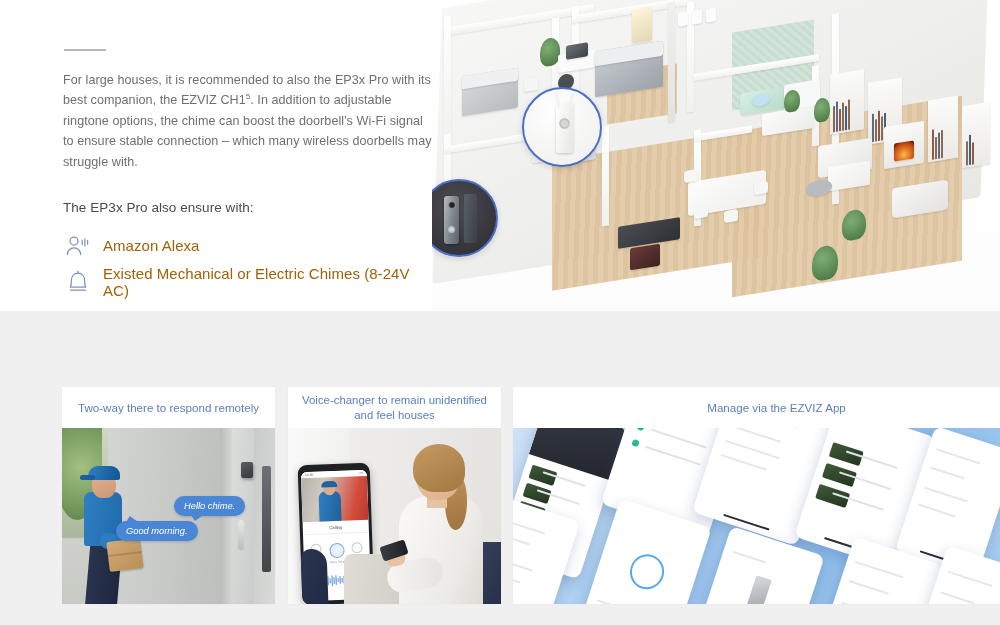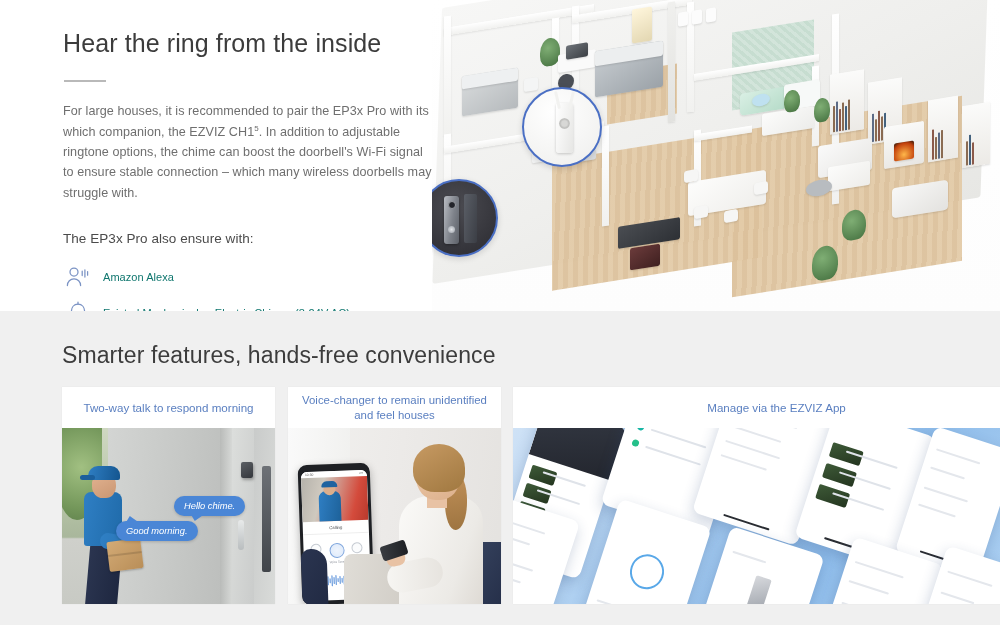--- a/index.html
+++ b/index.html
@@ -43,21 +43,21 @@
   .chime-row {
     display: flex; align-items: center;
     height: 34px; margin-bottom: 2px;
   }
   .chime-icon {
     width: 30px; height: 30px; flex: 0 0 30px;
     display: flex; align-items: center; justify-content: center;
     margin-right: 10px;
   }
   .chime-label {
-    font-size: 11px; color: #0f766e; letter-spacing: 0.05px;
+    font-size: 15px; color: #a16207; letter-spacing: 0.05px;
   }
 
   
   .house-art {
     position: absolute; left: 432px; top: -6px;
     width: 572px; height: 318px;
     overflow: hidden;
   }
   .house-art .plate {
     position: absolute; left: 0; top: 0; width: 572px; height: 318px;
@@ -480,24 +480,23 @@
   }
 </style>
 </head>
 <body>
 
 <div class="page">
 
   <section class="section-top">
 
     <div class="copy-col">
-      <h1 class="headline">Hear the ring from the inside</h1>
       <div class="rule"></div>
 
-      <p class="body-copy"><span>For large houses, it is recommended to pair the EP3x Pro with its which companion, the EZVIZ CH1</span><sup>5</sup><span>. In addition to adjustable ringtone options, the chime can boost the doorbell's Wi-Fi signal to ensure stable connection – which many wireless doorbells may struggle with.</span></p>
+      <p class="body-copy"><span>For large houses, it is recommended to also the EP3x Pro with its best companion, the EZVIZ CH1</span><sup>5</sup><span>. In addition to adjustable ringtone options, the chime can boost the doorbell's Wi-Fi signal to ensure stable connection – which many wireless doorbells may struggle with.</span></p>
 
       <p class="chime-lead">The EP3x Pro also ensure with:</p>
 
       <div class="chime-list">
 
         <div class="chime-row">
           <span class="chime-icon">
             <svg width="26" height="24" viewBox="0 0 26 24" fill="none" stroke="#7b93c4" stroke-width="1.25">
               <circle cx="9" cy="7" r="4"></circle>
               <path d="M2.4 20.5c0-3.9 2.9-6.6 6.6-6.6s6.6 2.7 6.6 6.6" stroke-linecap="round"></path>
@@ -625,26 +624,25 @@
         <div class="bell-dev">
           <div class="lens"></div>
           <div class="btn"></div>
         </div>
         <div class="bell-panel"></div>
       </div>
     </div>
   </section>
 
   <section class="section-bottom">
-    <h2 class="sec2-title">Smarter features, hands-free convenience</h2>
 
     <div class="cards">
 
       <div class="card c1">
-        <div class="card-title">Two-way talk to respond morning</div>
+        <div class="card-title">Two-way there to respond remotely</div>
         <div class="card-media">
           <div class="scene1">
             <div class="s1-outside">
               <div class="s1-foliage"></div>
             </div>
             <div class="s1-wall"></div>
             <div class="s1-doorframe"></div>
             <div class="s1-door"></div>
             <div class="s1-doorR"></div>
             <div class="s1-handle"></div>

